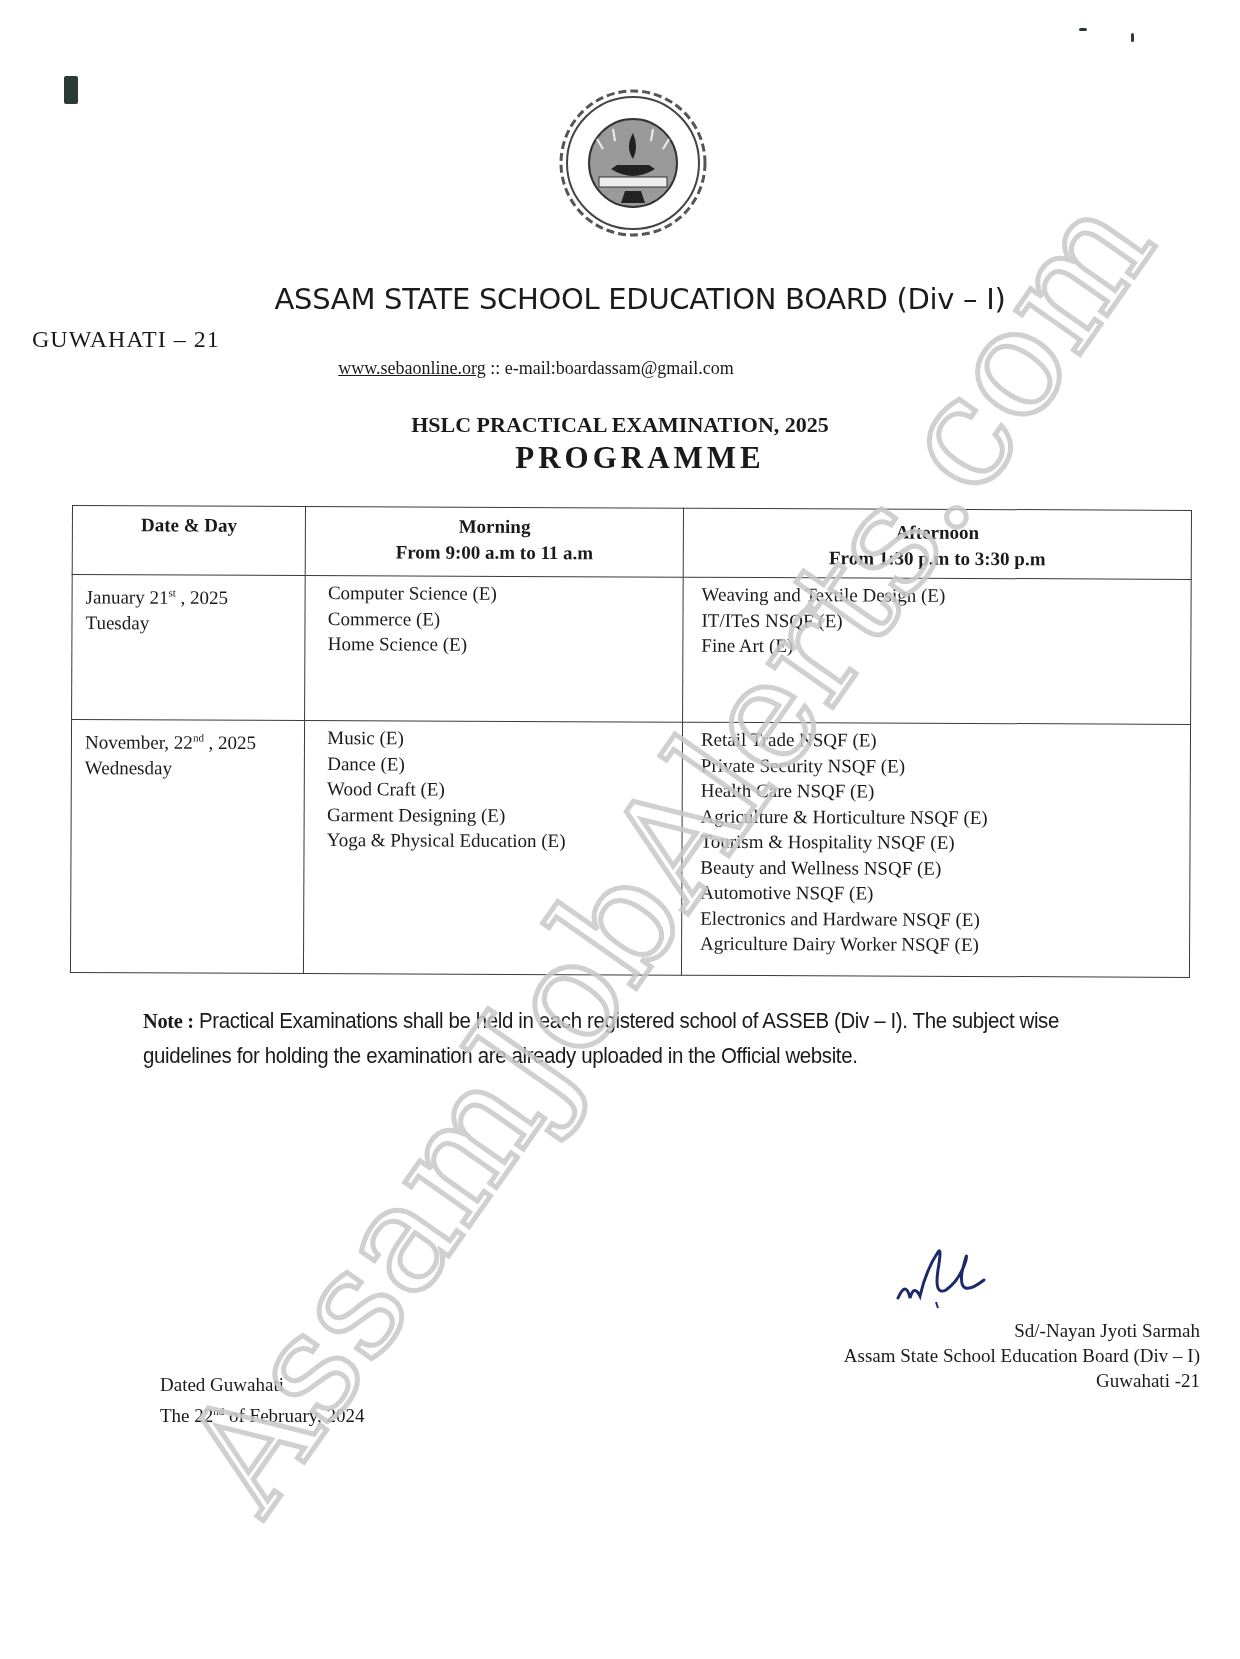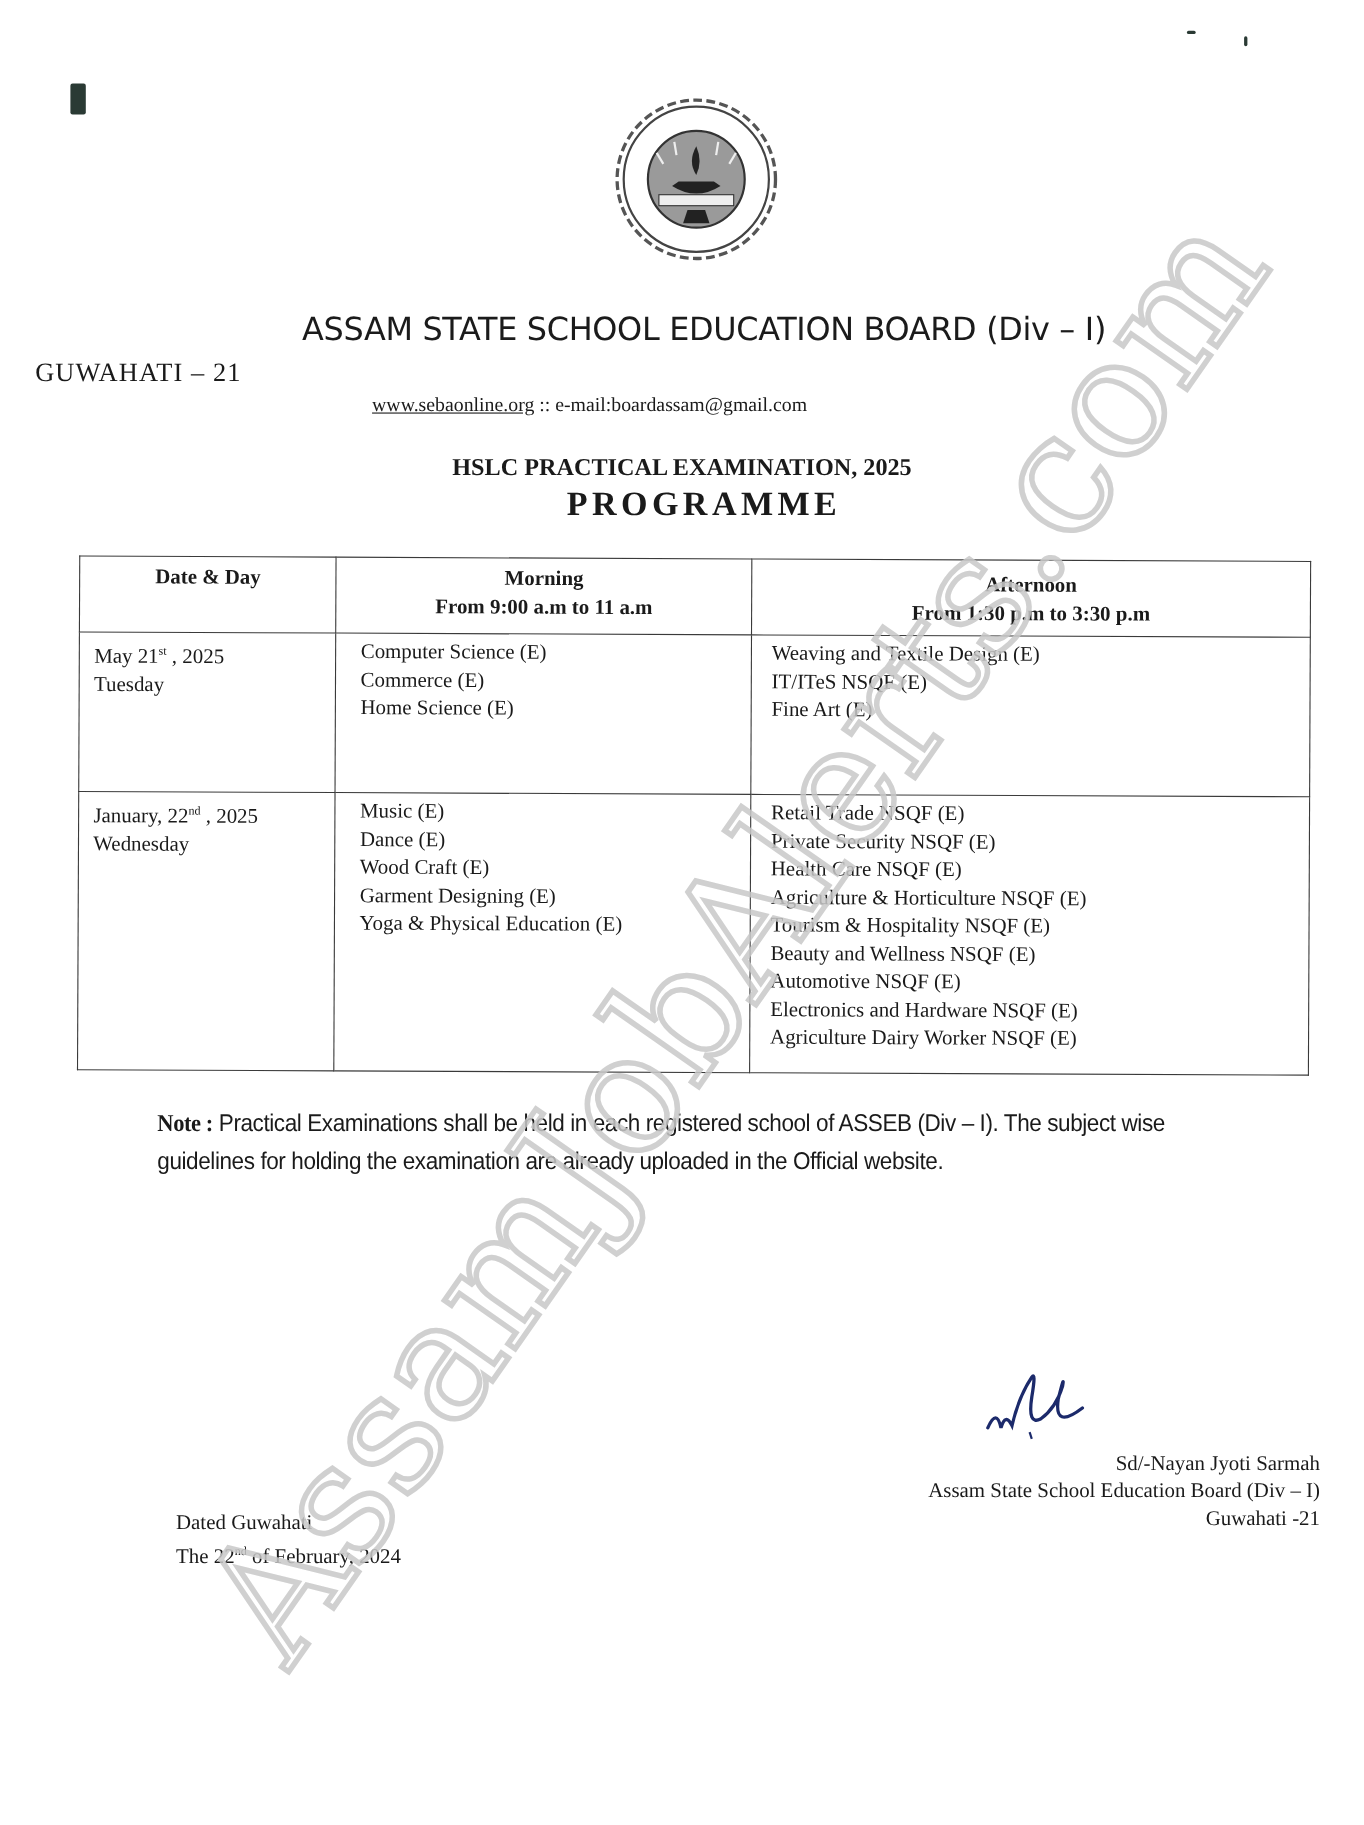--- a/index.html
+++ b/index.html
@@ -77,37 +77,37 @@
       <div>Morning</div>
       <div>From 9:00 a.m to 11 a.m</div>
     </th>
     <th class="col-aft">
       <div style="padding-top:4px">Afternoon</div>
       <div>From 1:30 p.m to 3:30 p.m</div>
     </th>
   </tr>
   <tr class="row1">
     <td class="cell-date">
-      <div><span>May 21</span><sup>st</sup><span> , 2025</span></div>
+      <div><span>January 21</span><sup>st</sup><span> , 2025</span></div>
       <div>Tuesday</div>
     </td>
     <td class="cell-list">
       <div>Computer Science (E)</div>
       <div>Commerce (E)</div>
       <div>Home Science (E)</div>
     </td>
     <td class="cell-list aft">
       <div>Weaving and Textile Design (E)</div>
       <div>IT/ITeS NSQF (E)</div>
       <div>Fine Art (E)</div>
     </td>
   </tr>
   <tr class="row2">
     <td class="cell-date">
-      <div><span>January, 22</span><sup>nd</sup><span> , 2025</span></div>
+      <div><span>November, 22</span><sup>nd</sup><span> , 2025</span></div>
       <div>Wednesday</div>
     </td>
     <td class="cell-list">
       <div>Music (E)</div>
       <div>Dance (E)</div>
       <div>Wood Craft (E)</div>
       <div>Garment Designing (E)</div>
       <div>Yoga &amp; Physical Education (E)</div>
     </td>
     <td class="cell-list aft">

